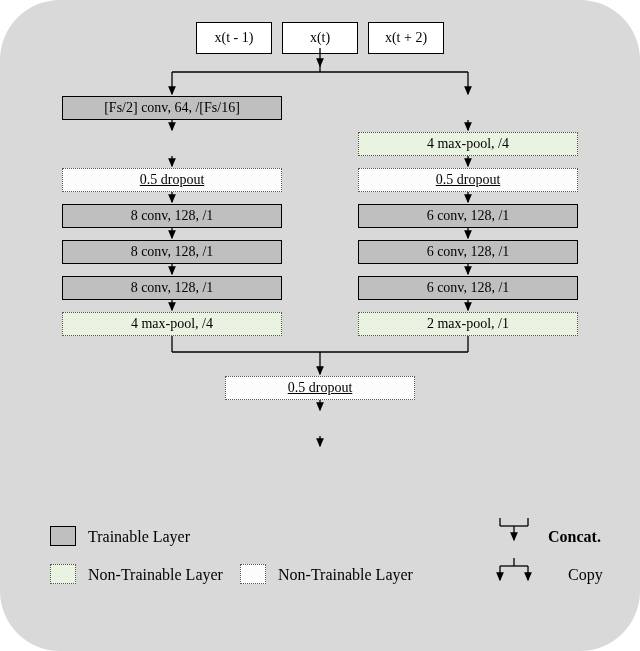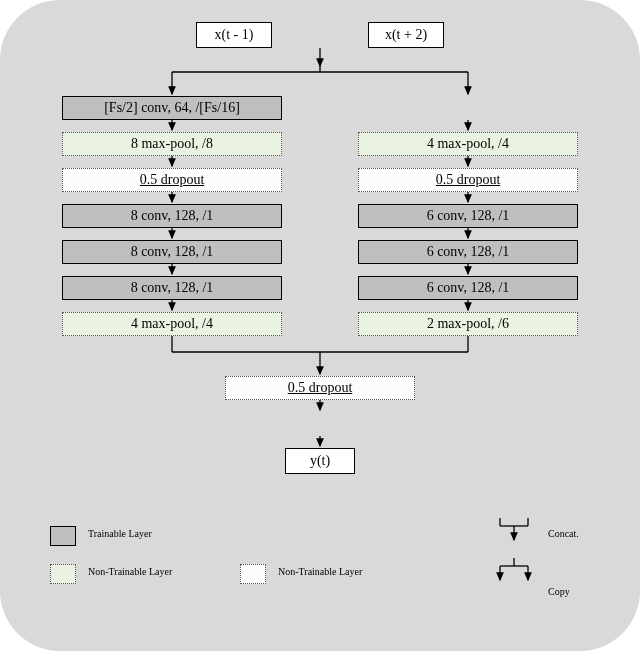--- a/index.html
+++ b/index.html
@@ -22,74 +22,73 @@
     justify-content: center;
     font-size: 14px;
     text-align: center;
     white-space: nowrap;
   }
   .solid-border { border: 1.5px solid #000; }
   .dotted-border { border: 1.5px dotted #555; }
   .fill-grey { background: #bfbfbf; }
   .fill-green { background: #eaf3e2; }
   .fill-white { background: #fcfcfc; text-decoration: underline; }
-  .inputbox { width: 76px; height: 26px; }
+  .inputbox { width: 76px; height: 32px; }
   .wide { width: 220px; height: 24px; }
   .shared { width: 190px; height: 24px; }
   .outbox { width: 70px; height: 26px; }
   .legend-swatch { width: 26px; height: 20px; }
   .legend-text {
     position: absolute;
-    font-size: 10px;
+    font-size: 16px;
     white-space: nowrap;
   }
   svg.overlay {
     position: absolute;
     top: 0; left: 0;
     width: 640px; height: 651px;
     pointer-events: none;
   }
 </style>
 </head>
 <body>
 
 <div class="canvas">
 
   <div class="box solid-border inputbox" style="left:196px; top:22px;">x(t - 1)</div>
+  <div class="box solid-border inputbox" style="left:282px; top:22px;">x(t)</div>
   <div class="box solid-border inputbox" style="left:368px; top:22px;">x(t + 2)</div>
 
   <div class="box solid-border fill-grey wide" style="left:62px; top:96px;">[Fs/2] conv, 64, /[Fs/16]</div>
-  <div class="box dotted-border fill-green wide" style="left:62px; top:132px;">8 max-pool, /8</div>
   <div class="box dotted-border fill-white wide" style="left:62px; top:168px;">0.5 dropout</div>
   <div class="box solid-border fill-grey wide" style="left:62px; top:204px;">8 conv, 128, /1</div>
   <div class="box solid-border fill-grey wide" style="left:62px; top:240px;">8 conv, 128, /1</div>
   <div class="box solid-border fill-grey wide" style="left:62px; top:276px;">8 conv, 128, /1</div>
   <div class="box dotted-border fill-green wide" style="left:62px; top:312px;">4 max-pool, /4</div>
 
   <div class="box dotted-border fill-green wide" style="left:358px; top:132px;">4 max-pool, /4</div>
   <div class="box dotted-border fill-white wide" style="left:358px; top:168px;">0.5 dropout</div>
   <div class="box solid-border fill-grey wide" style="left:358px; top:204px;">6 conv, 128, /1</div>
   <div class="box solid-border fill-grey wide" style="left:358px; top:240px;">6 conv, 128, /1</div>
   <div class="box solid-border fill-grey wide" style="left:358px; top:276px;">6 conv, 128, /1</div>
-  <div class="box dotted-border fill-green wide" style="left:358px; top:312px;">2 max-pool, /6</div>
+  <div class="box dotted-border fill-green wide" style="left:358px; top:312px;">2 max-pool, /1</div>
 
   <div class="box dotted-border fill-white shared" style="left:225px; top:376px;">0.5 dropout</div>
-  <div class="box solid-border outbox" style="left:285px; top:448px;">y(t)</div>
 
   <div class="box solid-border fill-grey legend-swatch" style="left:50px; top:526px;"></div>
   <div class="legend-text" style="left:88px; top:528px;">Trainable Layer</div>
 
   <div class="box dotted-border fill-green legend-swatch" style="left:50px; top:564px;"></div>
   <div class="legend-text" style="left:88px; top:566px;">Non-Trainable Layer</div>
 
   <div class="box dotted-border fill-white legend-swatch" style="left:240px; top:564px;"></div>
   <div class="legend-text" style="left:278px; top:566px;">Non-Trainable Layer</div>
 
-  <div class="legend-text" style="left:548px; top:528px;">Concat.</div>
-  <div class="legend-text" style="left:548px; top:566px;margin-top:20px;">Copy</div>
+  <div class="legend-text" style="left:548px; top:528px;font-weight:bold;">Concat.</div>
+  <div class="legend-text" style="left:568px; top:566px;">Copy</div>
 
   <svg class="overlay">
     <defs>
       <marker id="arrow" markerWidth="8" markerHeight="8" refX="6" refY="3" orient="auto" markerUnits="strokeWidth">
         <path d="M0,0 L7,3 L0,6 Z" fill="#000"></path>
       </marker>
     </defs>
 
     <line x1="320" y1="48" x2="320" y2="66" stroke="#000" stroke-width="1.3" marker-end="url(#arrow)"></line>
 

